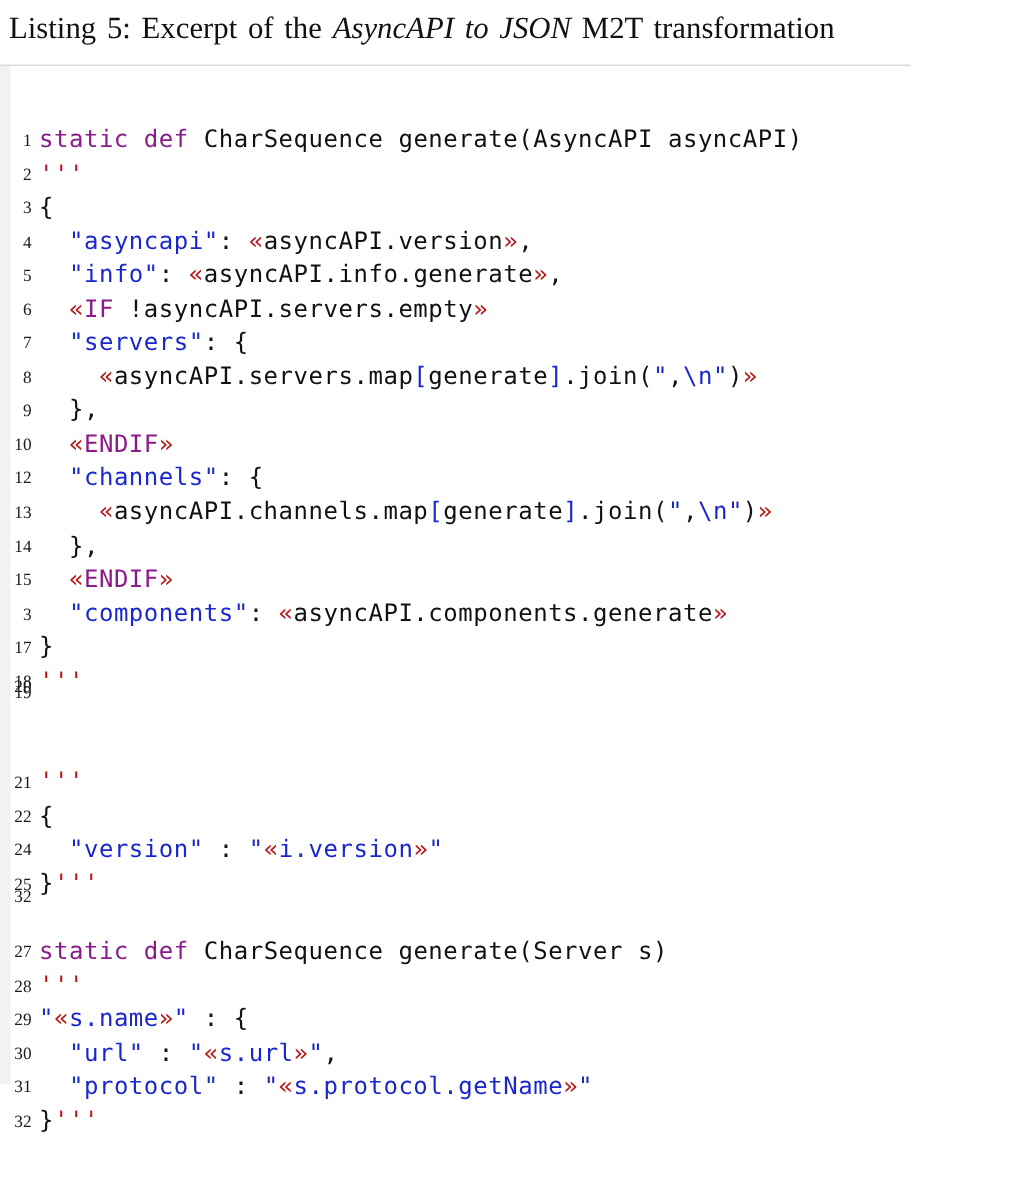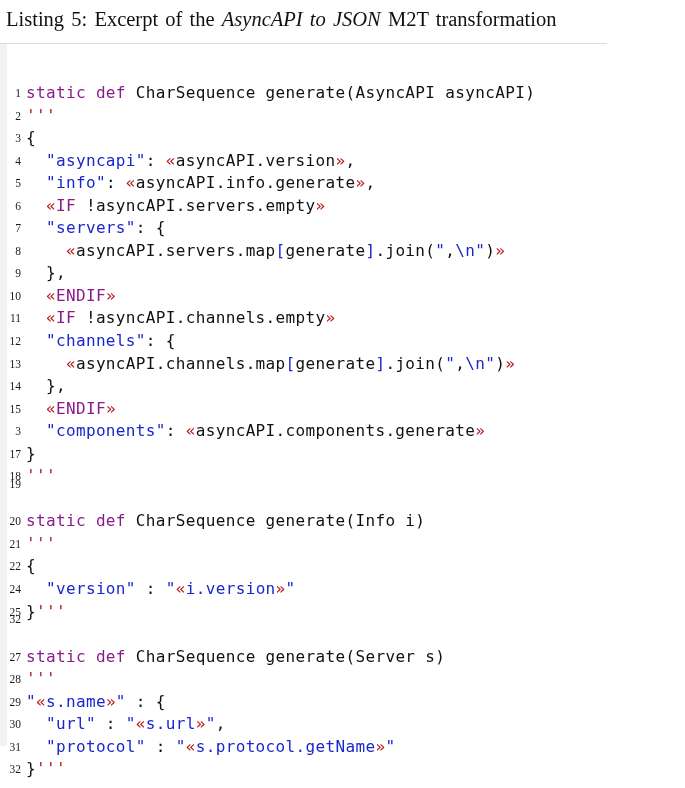--- a/index.html
+++ b/index.html
@@ -102,30 +102,29 @@
         <div class="code-line"><span class="lno">1</span><span class="src"><span class="kw">static</span><span class="pln"> </span><span class="kw">def</span><span class="pln"> CharSequence generate(AsyncAPI asyncAPI)</span></span></div>
         <div class="code-line"><span class="lno">2</span><span class="src"><span class="tpl">'''</span></span></div>
         <div class="code-line"><span class="lno">3</span><span class="src"><span class="pln">{</span></span></div>
         <div class="code-line"><span class="lno">4</span><span class="src"><span class="pln">  </span><span class="str">"asyncapi"</span><span class="pln">: </span><span class="tpl">«</span><span class="pln">asyncAPI.version</span><span class="tpl">»</span><span class="pln">,</span></span></div>
         <div class="code-line"><span class="lno">5</span><span class="src"><span class="pln">  </span><span class="str">"info"</span><span class="pln">: </span><span class="tpl">«</span><span class="pln">asyncAPI.info.generate</span><span class="tpl">»</span><span class="pln">,</span></span></div>
         <div class="code-line"><span class="lno">6</span><span class="src"><span class="pln">  </span><span class="tpl">«</span><span class="kw">IF</span><span class="pln"> !asyncAPI.servers.empty</span><span class="tpl">»</span></span></div>
         <div class="code-line"><span class="lno">7</span><span class="src"><span class="pln">  </span><span class="str">"servers"</span><span class="pln">: {</span></span></div>
         <div class="code-line"><span class="lno">8</span><span class="src"><span class="pln">    </span><span class="tpl">«</span><span class="pln">asyncAPI.servers.map</span><span class="str">[</span><span class="pln">generate</span><span class="str">]</span><span class="pln">.join(</span><span class="str">"</span><span class="pln">,</span><span class="str">\n</span><span class="str">"</span><span class="pln">)</span><span class="tpl">»</span></span></div>
         <div class="code-line"><span class="lno">9</span><span class="src"><span class="pln">  },</span></span></div>
         <div class="code-line"><span class="lno">10</span><span class="src"><span class="pln">  </span><span class="tpl">«</span><span class="kw">ENDIF</span><span class="tpl">»</span></span></div>
-        <div class="code-line"><span class="lno">11</span><span class="src"><span class="pln">  </span><span class="tpl">«</span><span class="kw">IF</span><span class="pln"> !asyncAPI.channels.empty</span><span class="tpl">»</span></span></div>
         <div class="code-line"><span class="lno">12</span><span class="src"><span class="pln">  </span><span class="str">"channels"</span><span class="pln">: {</span></span></div>
         <div class="code-line"><span class="lno">13</span><span class="src"><span class="pln">    </span><span class="tpl">«</span><span class="pln">asyncAPI.channels.map</span><span class="str">[</span><span class="pln">generate</span><span class="str">]</span><span class="pln">.join(</span><span class="str">"</span><span class="pln">,</span><span class="str">\n</span><span class="str">"</span><span class="pln">)</span><span class="tpl">»</span></span></div>
         <div class="code-line"><span class="lno">14</span><span class="src"><span class="pln">  },</span></span></div>
         <div class="code-line"><span class="lno">15</span><span class="src"><span class="pln">  </span><span class="tpl">«</span><span class="kw">ENDIF</span><span class="tpl">»</span></span></div>
         <div class="code-line"><span class="lno">3</span><span class="src"><span class="pln">  </span><span class="str">"components"</span><span class="pln">: </span><span class="tpl">«</span><span class="pln">asyncAPI.components.generate</span><span class="tpl">»</span></span></div>
         <div class="code-line"><span class="lno">17</span><span class="src"><span class="pln">}</span></span></div>
         <div class="code-line"><span class="lno">18</span><span class="src"><span class="tpl">'''</span></span></div>
         <div class="code-line"><span class="lno">19</span><span class="src"><span class="pln"></span></span></div>
-        <div class="code-line"><span class="lno">20</span><span class="src"><span class="kw">static</span><span class="pln"> </span><span class="kw">def</span><span class="pln"> CharSequence generate(Info i)</span></span></div>
+        <div class="code-line"><span class="lno">20</span></div>
         <div class="code-line"><span class="lno">21</span><span class="src"><span class="tpl">'''</span></span></div>
         <div class="code-line"><span class="lno">22</span><span class="src"><span class="pln">{</span></span></div>
         <div class="code-line"><span class="lno">24</span><span class="src"><span class="pln">  </span><span class="str">"version"</span><span class="pln"> : </span><span class="str">"</span><span class="tpl">«</span><span class="str">i.version</span><span class="tpl">»</span><span class="str">"</span></span></div>
         <div class="code-line"><span class="lno">25</span><span class="src"><span class="pln">}</span><span class="tpl">'''</span></span></div>
         <div class="code-line"><span class="lno">32</span><span class="src"><span class="pln"></span></span></div>
         <div class="code-line"><span class="lno">27</span><span class="src"><span class="kw">static</span><span class="pln"> </span><span class="kw">def</span><span class="pln"> CharSequence generate(Server s)</span></span></div>
         <div class="code-line"><span class="lno">28</span><span class="src"><span class="tpl">'''</span></span></div>
         <div class="code-line"><span class="lno">29</span><span class="src"><span class="str">"</span><span class="tpl">«</span><span class="str">s.name</span><span class="tpl">»</span><span class="str">"</span><span class="pln"> : {</span></span></div>
         <div class="code-line"><span class="lno">30</span><span class="src"><span class="pln">  </span><span class="str">"url"</span><span class="pln"> : </span><span class="str">"</span><span class="tpl">«</span><span class="str">s.url</span><span class="tpl">»</span><span class="str">"</span><span class="pln">,</span></span></div>
         <div class="code-line"><span class="lno">31</span><span class="src"><span class="pln">  </span><span class="str">"protocol"</span><span class="pln"> : </span><span class="str">"</span><span class="tpl">«</span><span class="str">s.protocol.getName</span><span class="tpl">»</span><span class="str">"</span></span></div>

